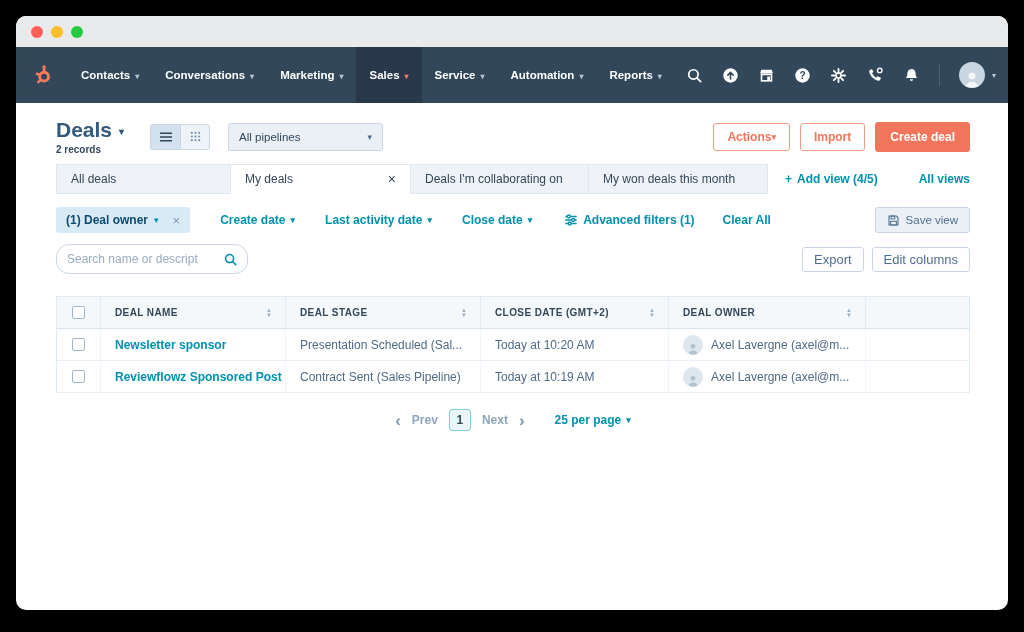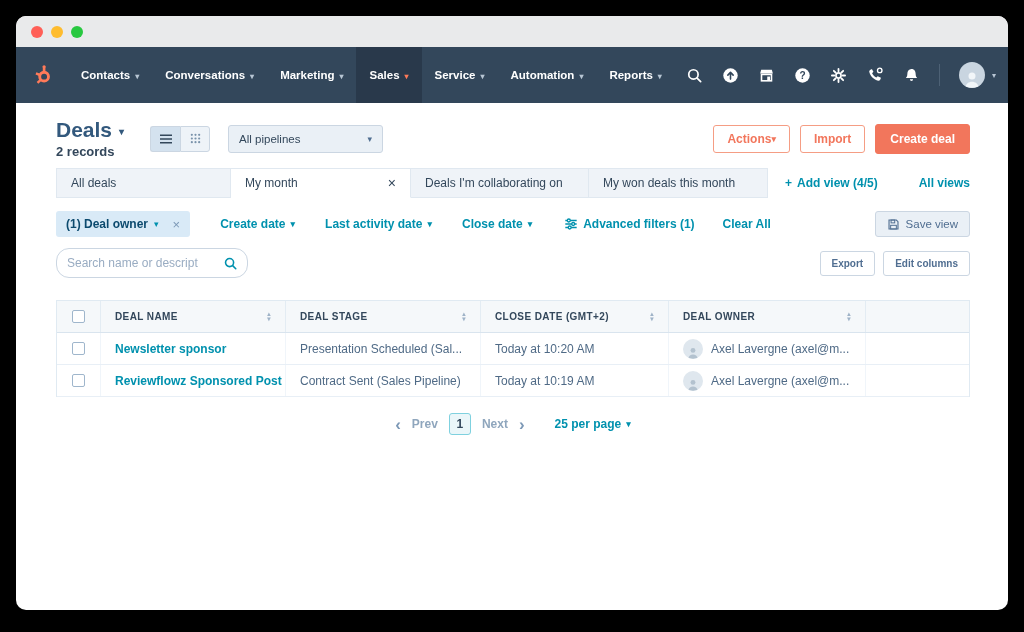--- a/index.html
+++ b/index.html
@@ -24,21 +24,21 @@
   .account { display:flex; align-items:center; gap:7px; cursor:pointer; }
   .avatar { width:26px; height:26px; border-radius:50%; background:#c9d5e0; display:flex; align-items:flex-end; justify-content:center; overflow:hidden; }
   .account .chev { font-size:8px; color:#b8c6d4; }
 
   
   .main { padding:15px 38px 0 40px; }
   .header-row { display:flex; align-items:center; }
   .title-block { cursor:pointer; }
   .page-title { font-size:21px; font-weight:700; color:#33597d; display:flex; align-items:center; gap:7px; }
   .page-title .chev { font-size:10px; color:#33597d; transform:translateY(1px); }
-  .record-count { font-size:13px; font-weight:700; color:#33475b; margin-top:2px; }
+  .record-count { font-size:10px; font-weight:700; color:#33475b; margin-top:2px; }
   .view-toggle { display:flex; margin-left:26px; }
   .tbtn { width:30px; height:26px; border:1px solid #cbd6e2; background:#eef3f8; display:flex; align-items:center; justify-content:center; cursor:pointer; }
   .tbtn.first { border-radius:3px 0 0 3px; border-right:none; }
   .tbtn.last { border-radius:0 3px 3px 0; }
   .tbtn.active { background:#d4e2ef; }
   .select { margin-left:18px; width:155px; height:28px; background:#eaf0f6; border:1px solid #cbd6e2; border-radius:3px; display:flex; align-items:center; justify-content:space-between; padding:0 10px; font-size:11.5px; color:#33475b; cursor:pointer; }
   .select .chev { font-size:9px; color:#506e91; }
   .header-actions { margin-left:auto; display:flex; align-items:center; gap:10px; }
   .btn-outline-orange { height:28px; padding:0 13px; border:1px solid #f59d84; color:#f2765c; background:#fff; border-radius:3px; font-size:12px; font-weight:600; display:flex; align-items:center; cursor:pointer; }
   .btn-outline-orange .chev { font-size:9px; }
@@ -67,21 +67,21 @@
   .clear { margin-left:28px; }
   .btn-gray { height:26px; padding:0 11px; background:#eaf0f6; border:1px solid #cbd6e2; border-radius:3px; color:#506e91; font-size:11.5px; display:flex; align-items:center; gap:6px; cursor:pointer; }
   .save-view { margin-left:auto; }
 
   
   .search-row { margin-top:11px; display:flex; align-items:center; }
   .search-box { width:192px; height:30px; border:1px solid #cbd6e2; border-radius:13px; background:#fff; display:flex; align-items:center; padding:0 9px 0 10px; }
   .search-box input { border:none; outline:none; flex:1; font-size:12px; color:#33475b; font-family:"Liberation Sans",sans-serif; min-width:0; }
   .search-box input::placeholder { color:#99acc2; }
   .table-btns { margin-left:auto; display:flex; gap:8px; }
-  .btn-white { height:25px; padding:0 11px; background:#fff; border:1px solid #cbd6e2; border-radius:3px; color:#506e91; font-size:10px; display:flex; align-items:center; cursor:pointer;font-weight:bold; }
+  .btn-white { height:25px; padding:0 11px; background:#fff; border:1px solid #cbd6e2; border-radius:3px; color:#506e91; font-size:13px; display:flex; align-items:center; cursor:pointer; }
 
   
   .tbl { margin-top:22px; border:1px solid #e0eaf2; border-bottom:none; }
   .thead { display:flex; background:#f5f8fa; border-bottom:1px solid #d9e4ee; }
   .hcell { height:31px; display:flex; align-items:center; justify-content:space-between; padding:0 14px; font-size:10px; font-weight:700; letter-spacing:.4px; color:#33475b; border-right:1px solid #e3ecf3; cursor:pointer; white-space:nowrap; overflow:hidden; }
   .hcell:last-child { border-right:none; }
   .ckcell { width:44px; min-width:44px; display:flex; align-items:center; justify-content:center; border-right:1px solid #e3ecf3; }
   .cw1{width:185px;min-width:185px;} .cw2{width:195px;min-width:195px;} .cw3{width:188px;min-width:188px;} .cw4{width:197px;min-width:197px;}
   .cflex{flex:1; border-right:none !important;}
   .sort { display:flex; flex-direction:column; color:#9fb3c8; font-size:6.5px; line-height:4.5px; margin-left:8px; }
@@ -270,21 +270,21 @@
             <span>Create deal</span>
           </div>
       </div>
     </div>
 
     <div class="tabs-row">
       <div class="tab t1">
           <span>All deals</span>
         </div>
       <div class="tab t2 active">
-          <span>My month</span>
+          <span>My deals</span>
           <span class="tab-close">×</span>
         </div>
       <div class="tab t3">
           <span>Deals I'm collaborating on</span>
         </div>
       <div class="tab t4">
           <span>My won deals this month</span>
         </div>
       <div class="teal-link add-view">
           <span>+</span>

